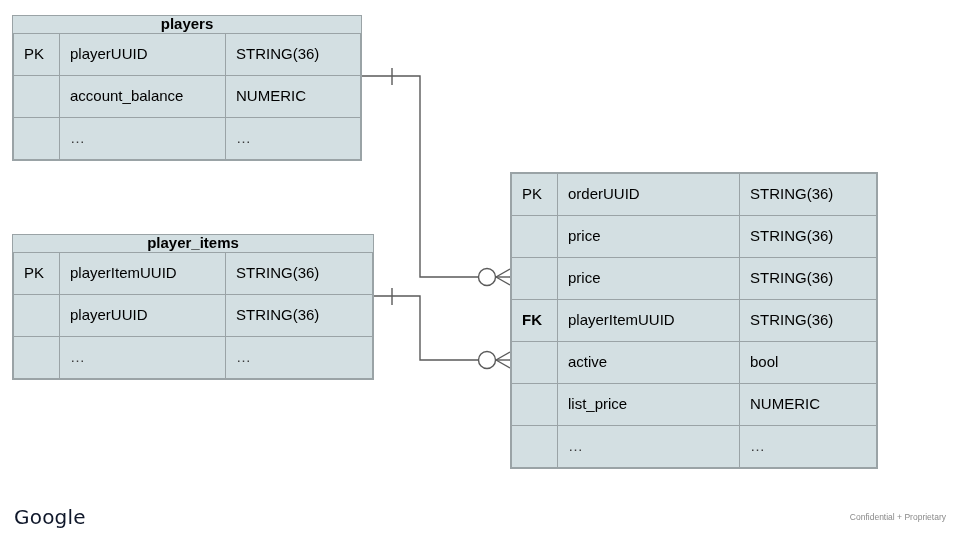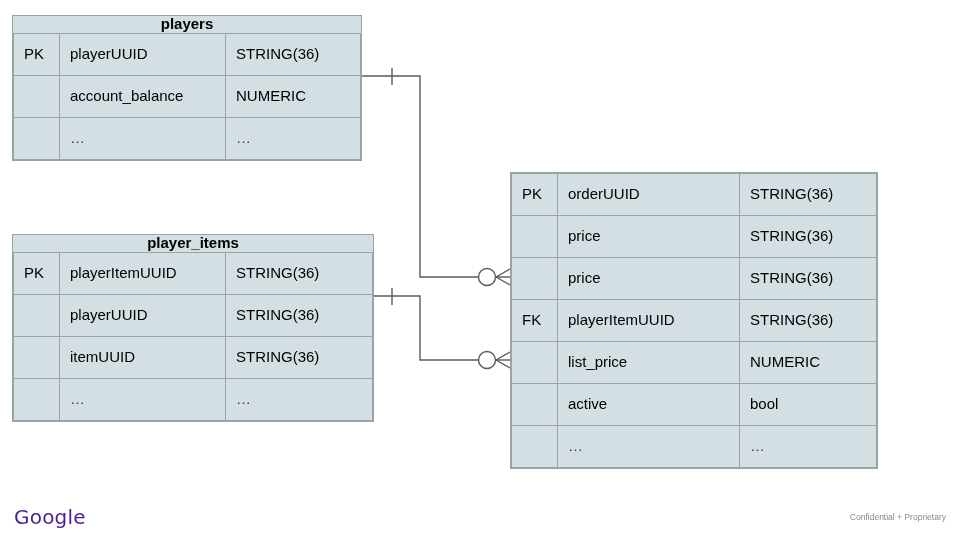--- a/index.html
+++ b/index.html
@@ -64,41 +64,41 @@
     font-size: 15px;
     border-left: none;
     border-right: none;
     border-top: none;
   }
   .entity tr.row-head td {
     font-weight: normal;
   }
   .entity td.key-col {
     text-align: left;
-    font-weight: normal;
+    font-weight: bold;
     padding: 0 0 0 10px;
   }
   .entity td.ellipsis {
     color: #3c3c3c;
     letter-spacing: 2px;
   }
 
   
   #entity-players   { left: 12px;  top: 15px;  width: 350px; }
   #entity-items     { left: 12px;  top: 234px; width: 362px; }
   #entity-orders    { left: 510px; top: 172px; width: 368px; }
 
   
   .brand {
     position: absolute;
     left: 14px;
     top: 505px;
     z-index: 3;
     font-size: 20px;
-    color: #4c1d95;
+    color: #0f172a;
     letter-spacing: .2px;
     font-family: "DejaVu Sans", sans-serif;
   }
   .confidential {
     position: absolute;
     right: 14px;
     top: 512px;
     z-index: 3;
     font-size: 8.5px;
     color: #8a8a8a;
@@ -180,25 +180,20 @@
           <td class="title-cell" colspan="3">player_items</td>
         </tr>
         <tr class="row-head" style="height:42px">
           <td class="key-col">PK</td>
           <td>playerItemUUID</td>
           <td>STRING(36)</td>
         </tr>
         <tr style="height:42px">
           <td class="key-col"></td>
           <td>playerUUID</td>
-          <td>STRING(36)</td>
-        </tr>
-        <tr style="height:42px">
-          <td class="key-col"></td>
-          <td>itemUUID</td>
           <td>STRING(36)</td>
         </tr>
         <tr style="height:42px">
           <td class="key-col"></td>
           <td class="ellipsis">…</td>
           <td class="ellipsis">…</td>
         </tr>
       </tbody>
     </table>
   </div>
@@ -226,27 +221,27 @@
           <td>price</td>
           <td>STRING(36)</td>
         </tr>
         <tr style="height:42px">
           <td class="key-col">FK</td>
           <td>playerItemUUID</td>
           <td>STRING(36)</td>
         </tr>
         <tr style="height:42px">
           <td class="key-col"></td>
+          <td>active</td>
+          <td>bool</td>
+        </tr>
+        <tr style="height:42px">
+          <td class="key-col"></td>
           <td>list_price</td>
           <td>NUMERIC</td>
-        </tr>
-        <tr style="height:42px">
-          <td class="key-col"></td>
-          <td>active</td>
-          <td>bool</td>
         </tr>
         <tr style="height:42px">
           <td class="key-col"></td>
           <td class="ellipsis">…</td>
           <td class="ellipsis">…</td>
         </tr>
       </tbody>
     </table>
   </div>
 

